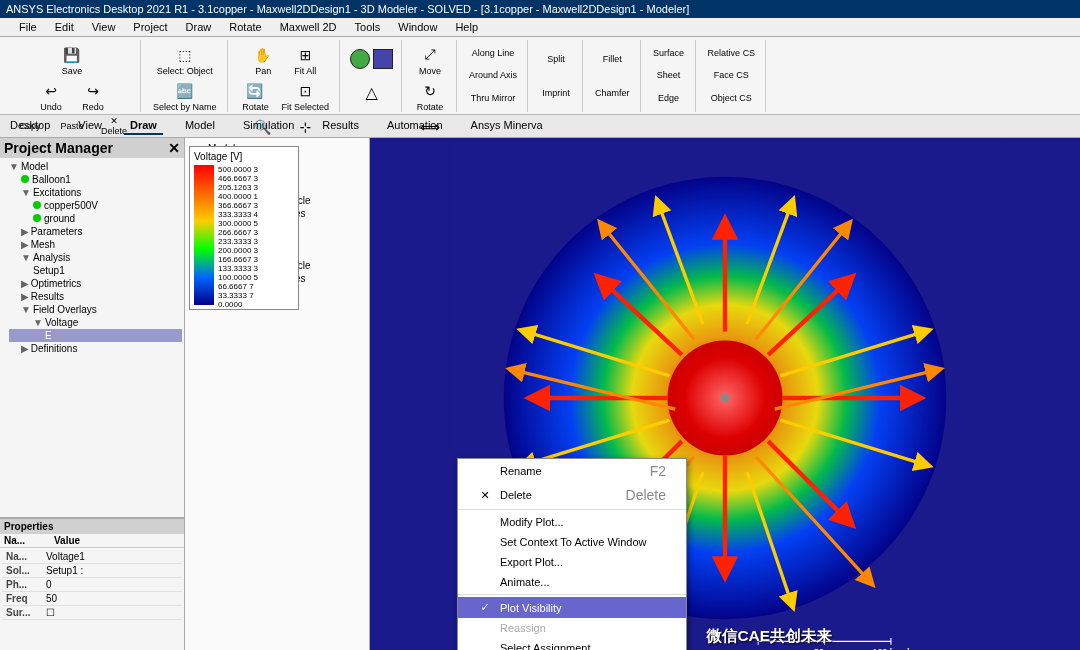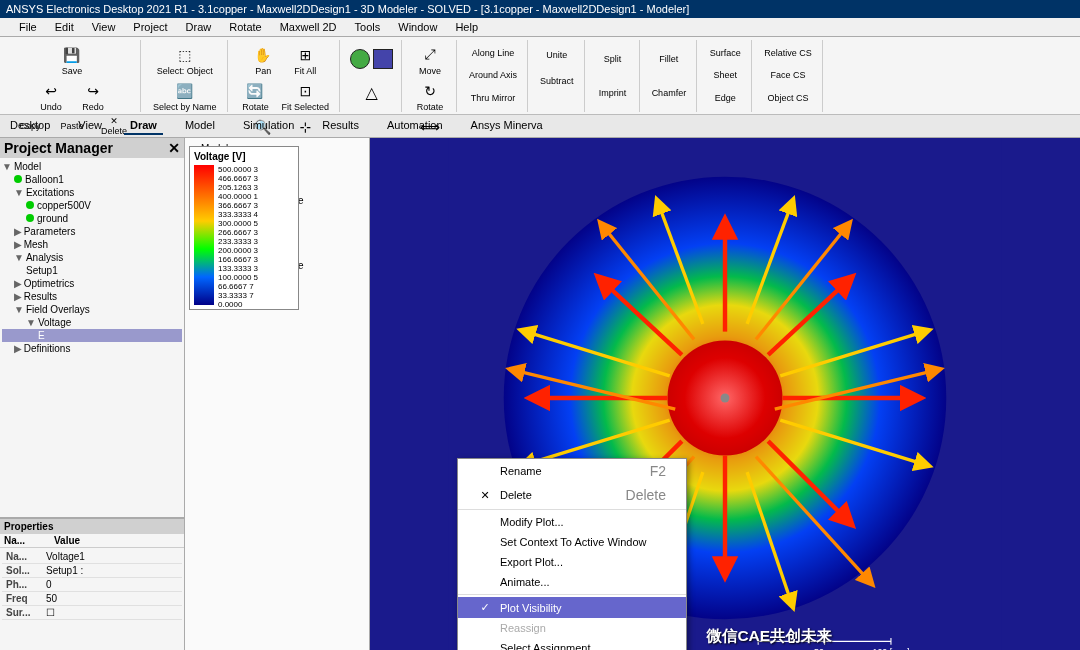--- a/index.html
+++ b/index.html
@@ -25,21 +25,21 @@
     .tab-item.active { font-weight: bold; border-bottom: 2px solid #003366; }
 
     
     #main { display: flex; height: calc(650px - 130px); }
 
     
     #left-panel { width: 185px; border-right: 1px solid #aaa; background: #f5f5f5; display: flex; flex-direction: column; }
     #project-manager { flex: 1; overflow: hidden; border-bottom: 1px solid #aaa; }
     #pm-header { background: #d0d0d0; padding: 2px 4px; font-weight: bold; font-size: 14px; display: flex; justify-content: space-between; }
     #pm-tree { padding: 2px; font-size: 10px; overflow: auto; height: 270px; }
-    .tree-item { padding: 1px 0; cursor: pointer; white-space: nowrap; }
+    .tree-item { padding: 1px 0; cursor: pointer; white-space: nowrap; margin-left: 7px; }
     .tree-item.selected { background: #9999cc; color: white; }
     .tree-indent1 { padding-left: 12px; }
     .tree-indent2 { padding-left: 24px; }
     .tree-indent3 { padding-left: 36px; }
     .tree-indent4 { padding-left: 48px; }
     .tree-expand { color: #666; margin-right: 2px; }
     .tree-dot { display: inline-block; width: 8px; height: 8px; border-radius: 50%; margin-right: 3px; }
     .dot-green { background: #00cc00; }
     .dot-blue { background: #0066ff; }
 
@@ -48,21 +48,21 @@
     #props-header { background: #d0d0d0; padding: 2px 4px; font-weight: bold; font-size: 10px; }
     #props-table { font-size: 10px; padding: 2px; }
     .prop-row { display: flex; border-bottom: 1px solid #e0e0e0; }
     .prop-col { padding: 1px 4px; }
     .prop-name { width: 40px; font-weight: bold; color: #444; }
     .prop-val { color: #000; }
 
     
     #middle-panel { width: 185px; border-right: 1px solid #aaa; background: #fafafa; overflow: auto; position: relative; }
     #model-tree { padding: 4px; font-size: 10px; }
-    #legend-title { font-weight: bold; margin-bottom: 3px; font-size: 10px; }
+    #legend-title { font-weight: normal; margin-bottom: 3px; font-size: 10px; }
     #legend-gradient { width: 20px; height: 140px; background: linear-gradient(to bottom, #ff0000, #ff6600, #ffcc00, #00ff00, #0066ff, #000088); display: inline-block; vertical-align: top; margin-right: 4px; }
     #legend-labels { display: inline-flex; flex-direction: column; justify-content: space-between; height: 140px; font-size: 8px; }
 
     
     #viewport { flex: 1; background: #1a1a8c; position: relative; overflow: hidden; }
 
     
     #context-menu { position: absolute; left: 87px; top: 320px; background: white; border: 1px solid #888; box-shadow: 2px 2px 6px rgba(0,0,0,0.4); z-index: 100; font-size: 11px; min-width: 230px; }
     .cm-item { padding: 4px 20px; cursor: pointer; white-space: nowrap; display: flex; align-items: center; gap: 8px; }
     .cm-item.highlighted { background: #6666cc; color: white; }
@@ -206,31 +206,20 @@
       <span>Along Line</span>
     </div>
     <div class="toolbar-btn">
       <span>Around Axis</span>
     </div>
     <div class="toolbar-btn">
       <span>Thru Mirror</span>
     </div>
   </div>
 
-  <div class="toolbar-group">
-    <div class="toolbar-btn">
-      <span>Unite</span>
-    </div>
-    <div class="toolbar-btn">
-      <span>Subtract</span>
-    </div>
-    <div class="toolbar-btn">
-      <span></span>
-    </div>
-  </div>
 
   <div class="toolbar-group">
     <div class="toolbar-btn">
       <span>Split</span>
     </div>
     <div class="toolbar-btn">
       <span>Imprint</span>
     </div>
   </div>
 

